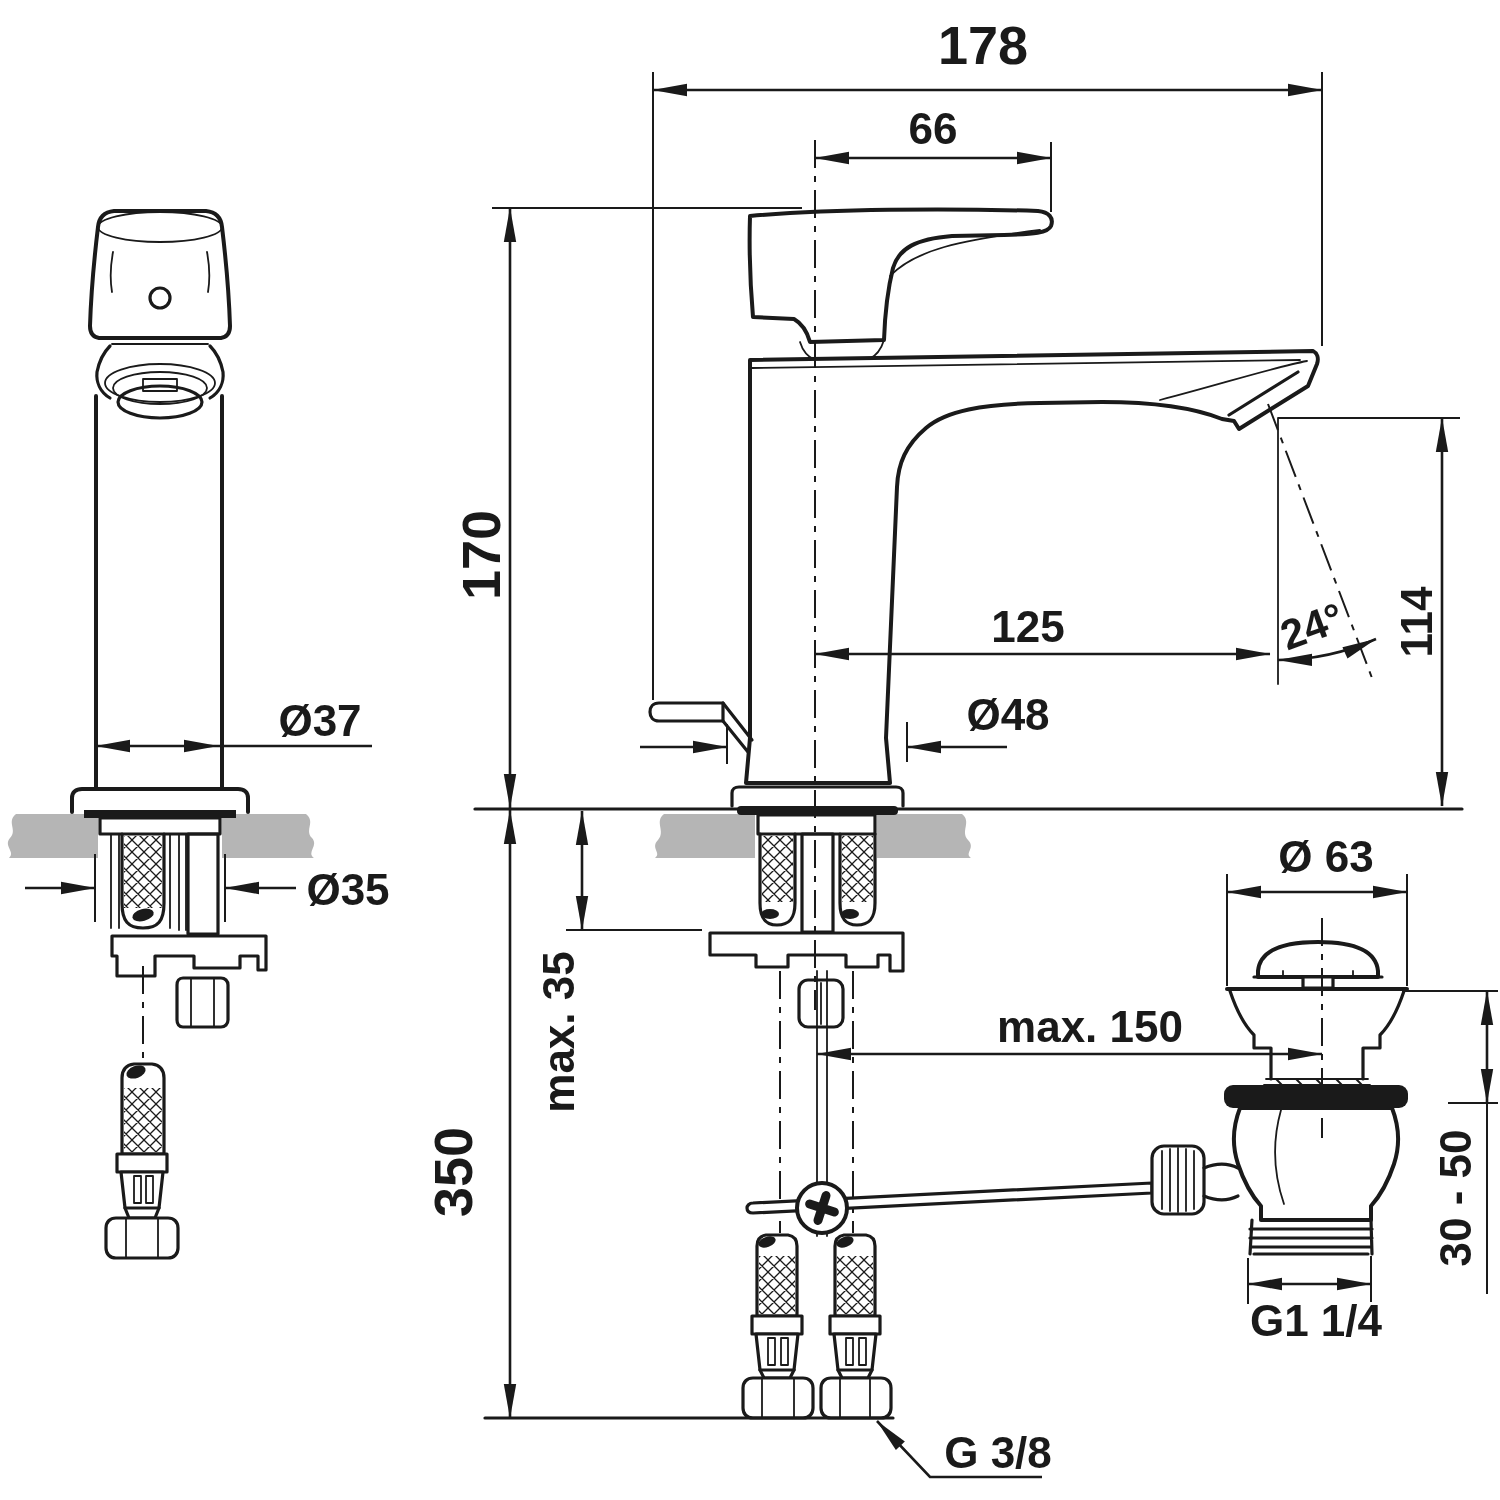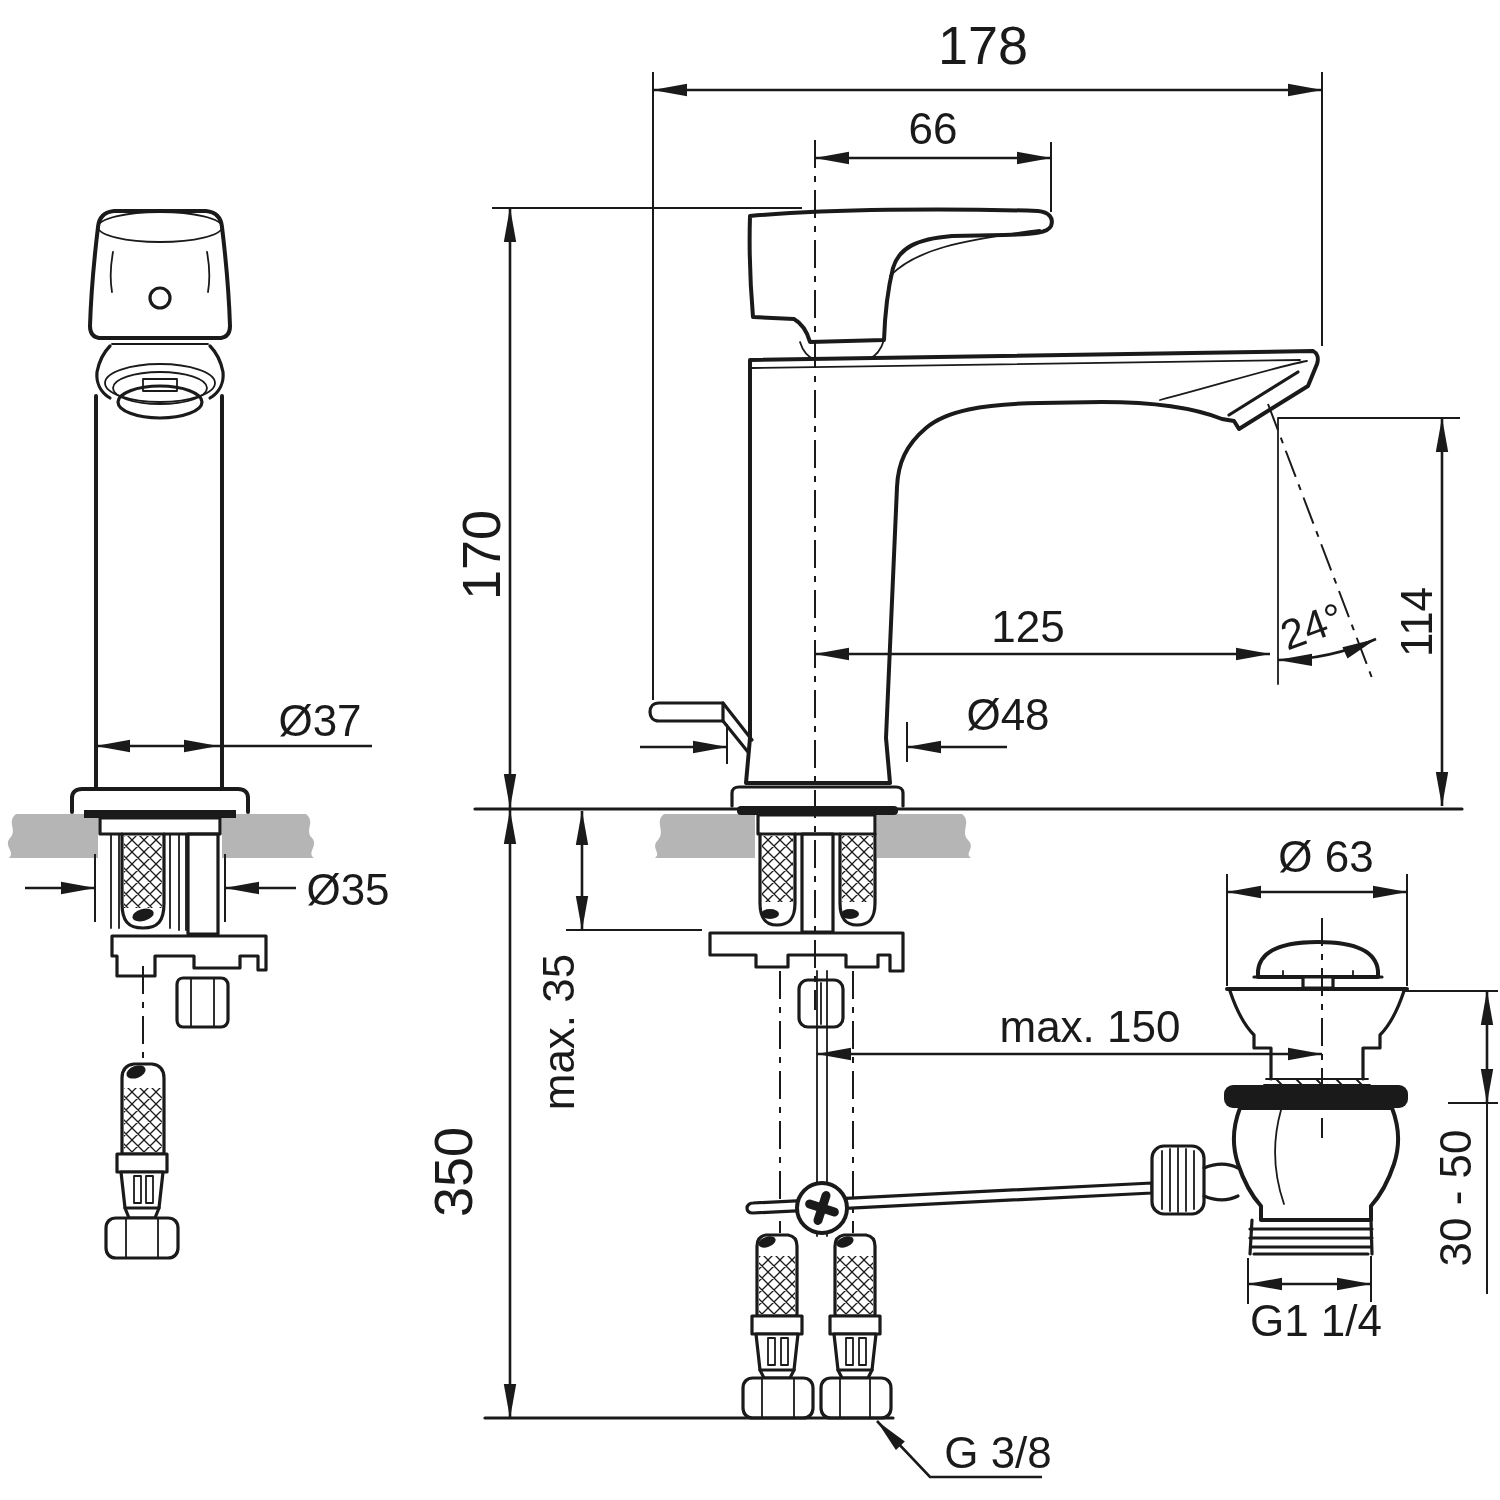--- a/index.html
+++ b/index.html
@@ -1,16 +1,16 @@
 <!DOCTYPE html>
 <html><head>
 <meta charset="utf-8">
 <style>
   html,body{margin:0;padding:0;background:#fff;}
-  .stage{width:1500px;height:1500px;background:#fff;position:relative;overflow:hidden;}
+  .stage{width:1500px;height:1500px;background:#fff;position:relative;overflow:hidden;font-weight:bold;}
   svg{display:block;}
   svg *{vector-effect:none;}
   .s4{stroke:#1a1a1a;stroke-width:4;fill:none;stroke-linecap:round;stroke-linejoin:round;}
   .s3{stroke:#1a1a1a;stroke-width:3.2;fill:none;stroke-linecap:round;stroke-linejoin:round;}
   .s2{stroke:#1a1a1a;stroke-width:1.8;fill:none;stroke-linecap:round;stroke-linejoin:round;}
   .w{fill:#ffffff;}
   .dk{fill:#1a1a1a;stroke:none;}
   .gray{fill:#b5b5b5;stroke:none;}
   .dim{stroke:#1a1a1a;stroke-width:2.6;fill:none;stroke-linecap:butt;}
   .ext{stroke:#1a1a1a;stroke-width:2;fill:none;stroke-linecap:butt;}

